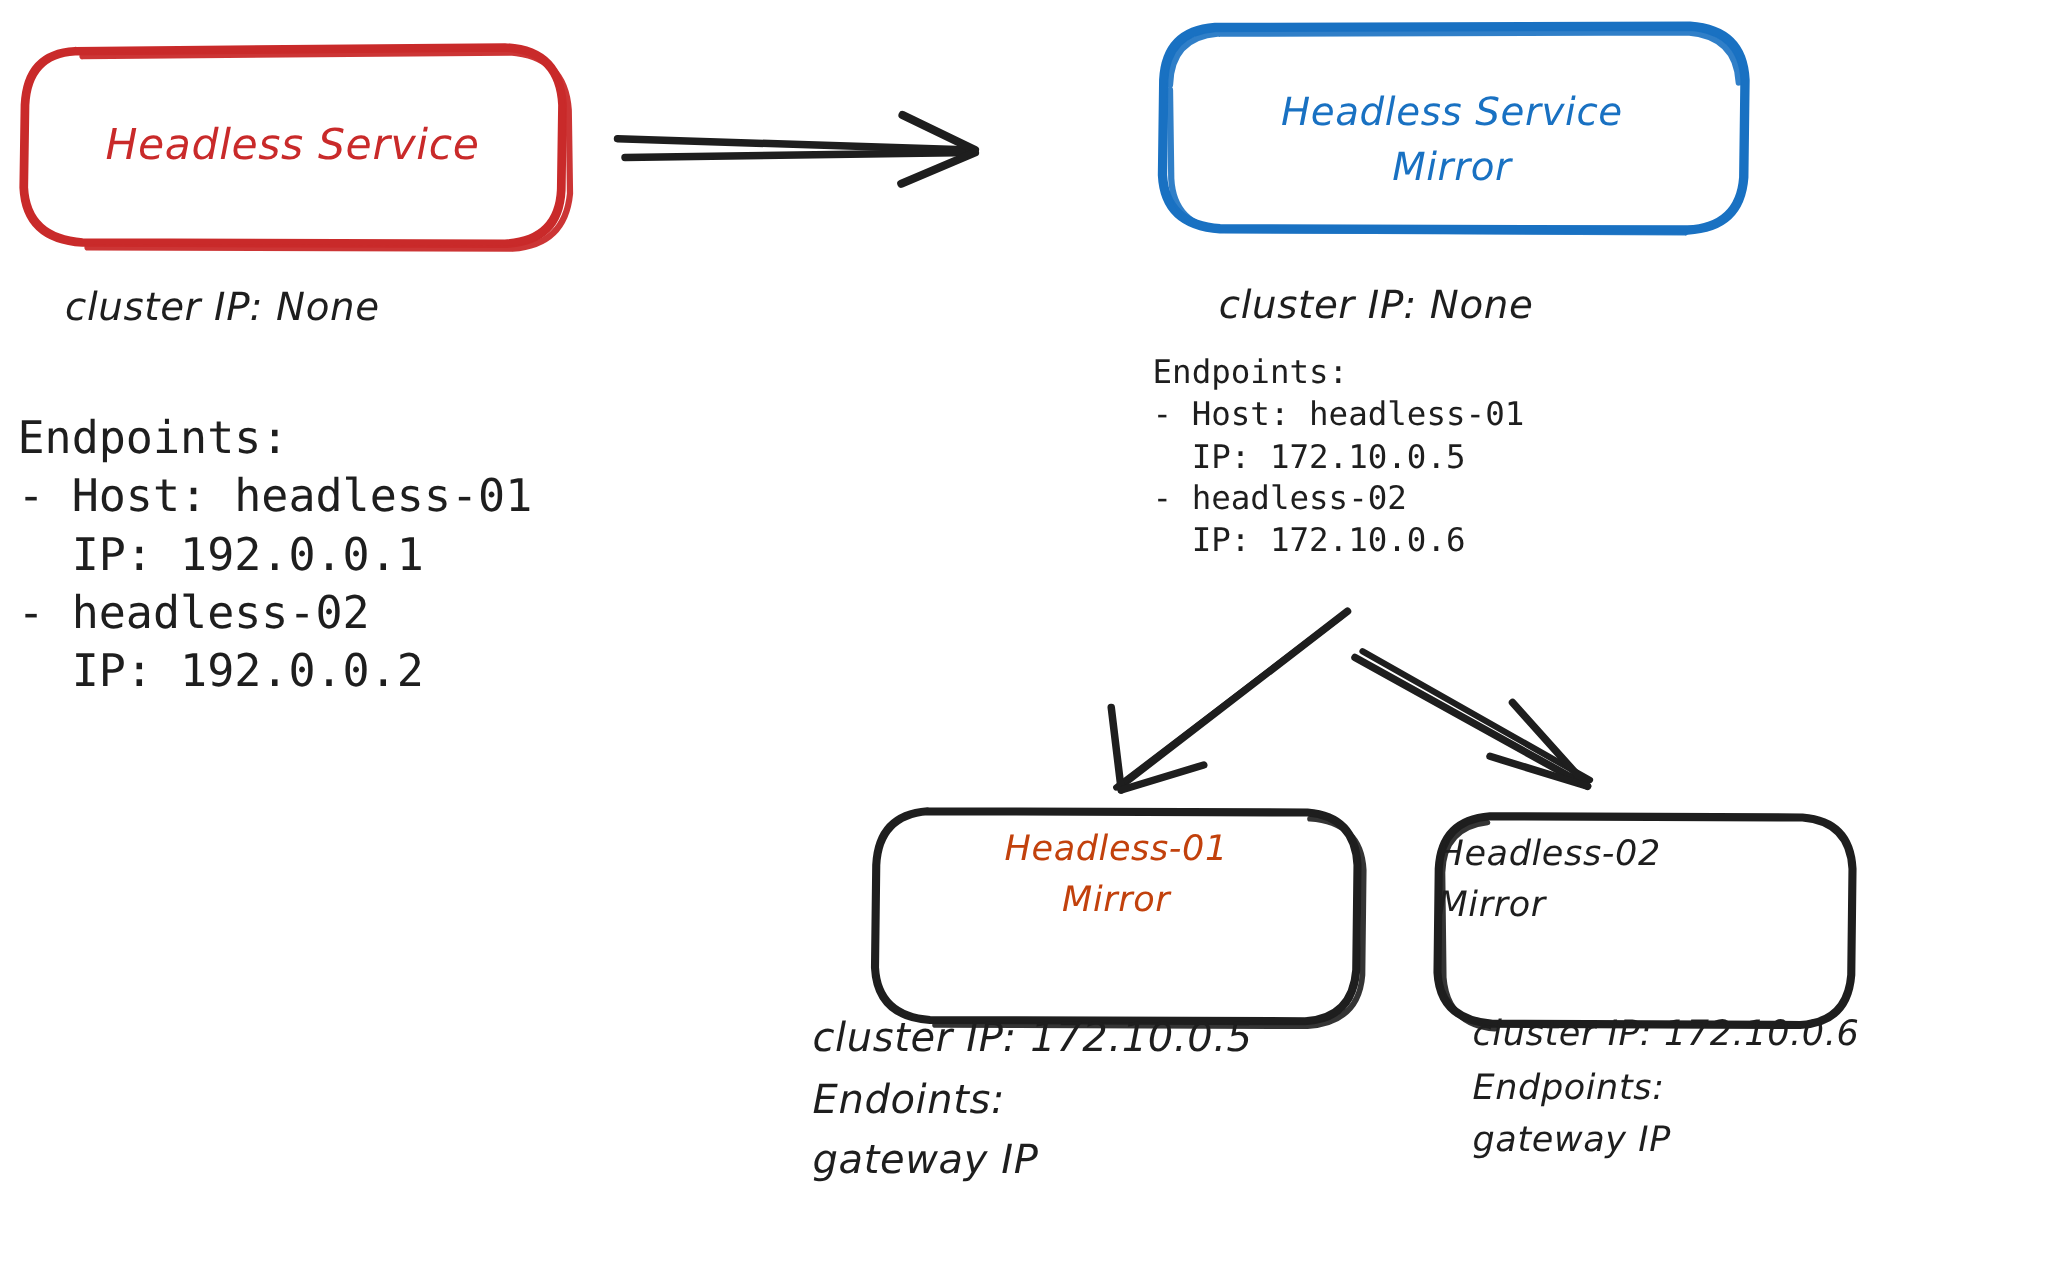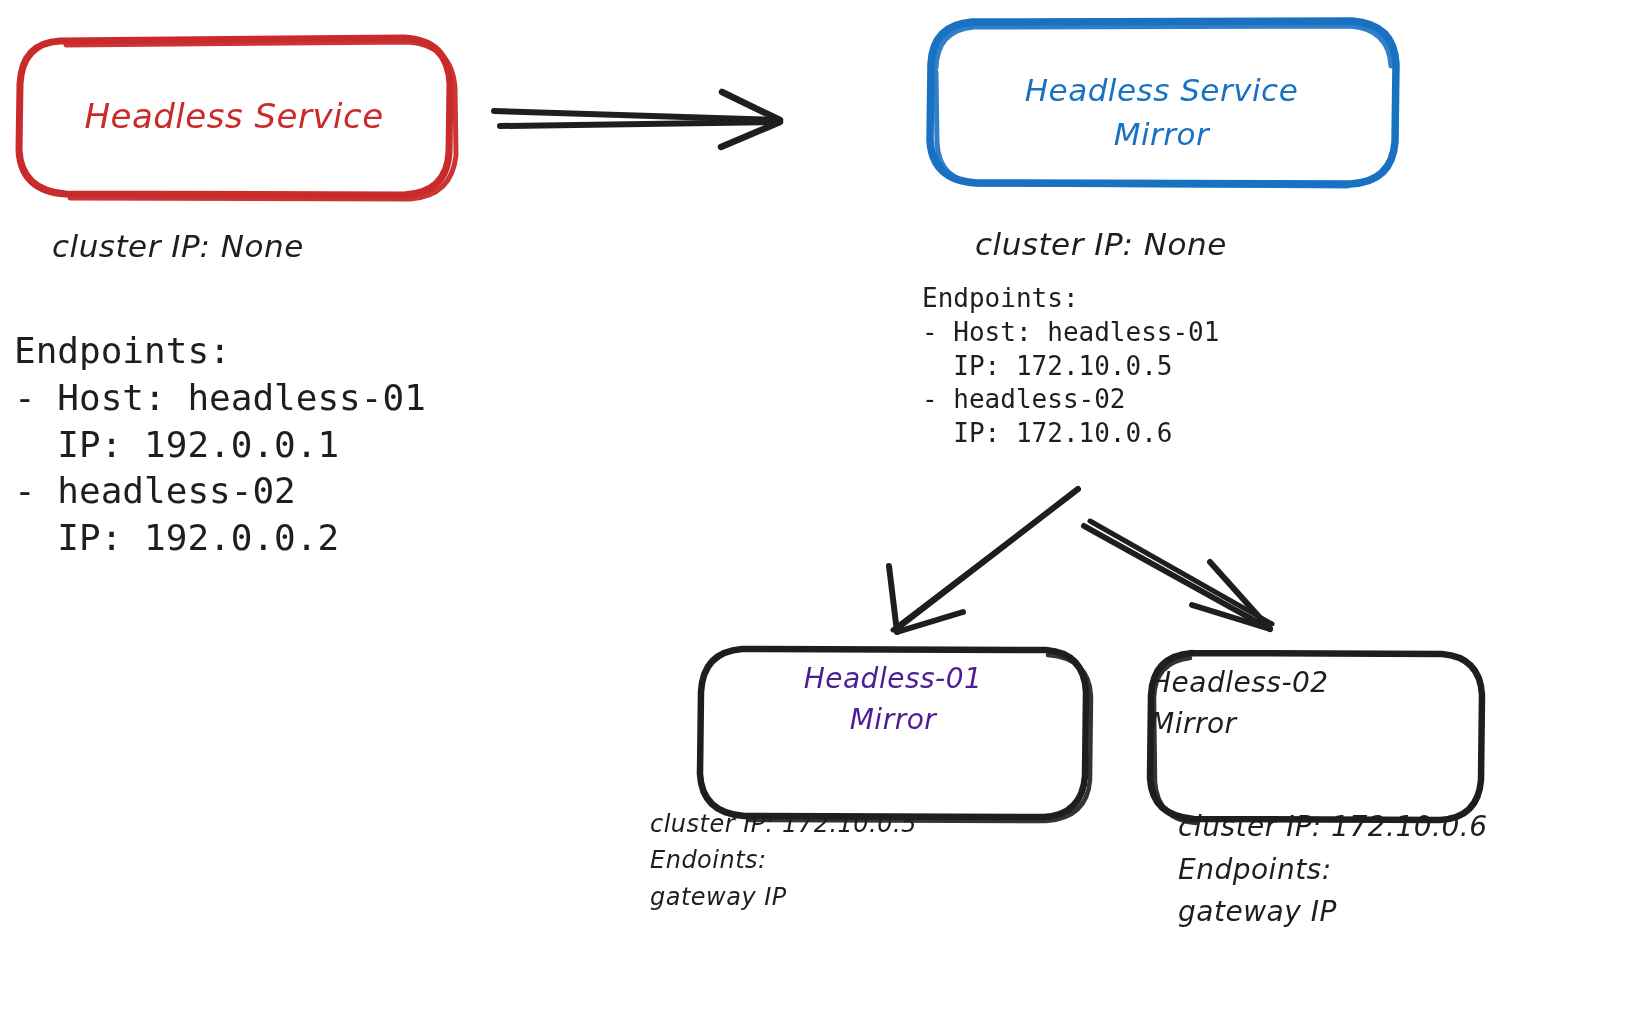--- a/index.html
+++ b/index.html
@@ -59,21 +59,21 @@
     text-align: center;
     font-size: 31px;
     line-height: 1.42;
     color: #1971c2;
   }
   #title-headless-01-mirror {
     left: 700px; top: 658px; width: 386px;
     text-align: center;
     font-size: 28px;
     line-height: 1.48;
-    color: #4c1d95;
+    color: #c2410c;
   }
   #title-headless-02-mirror {
     left: 1150px; top: 662px; width: 331px;
     text-align: left;
     font-size: 28px;
     line-height: 1.48;
     color: #1e1e1e;
   }
 
   
@@ -90,21 +90,21 @@
     left: 14px; top: 328px;
     font-size: 36px;
   }
   #endpoints-right {
     left: 922px; top: 282px;
     font-size: 26px;
   }
 
   #caption-m1 {
     left: 650px; top: 806px;
-    font-size: 24px;
+    font-size: 32px;
     line-height: 1.52;
     text-align: left;
   }
   #caption-m2 {
     left: 1178px; top: 806px;
     width: 460px;
     font-size: 28px;
     line-height: 1.52;
     text-align: left;
   }

